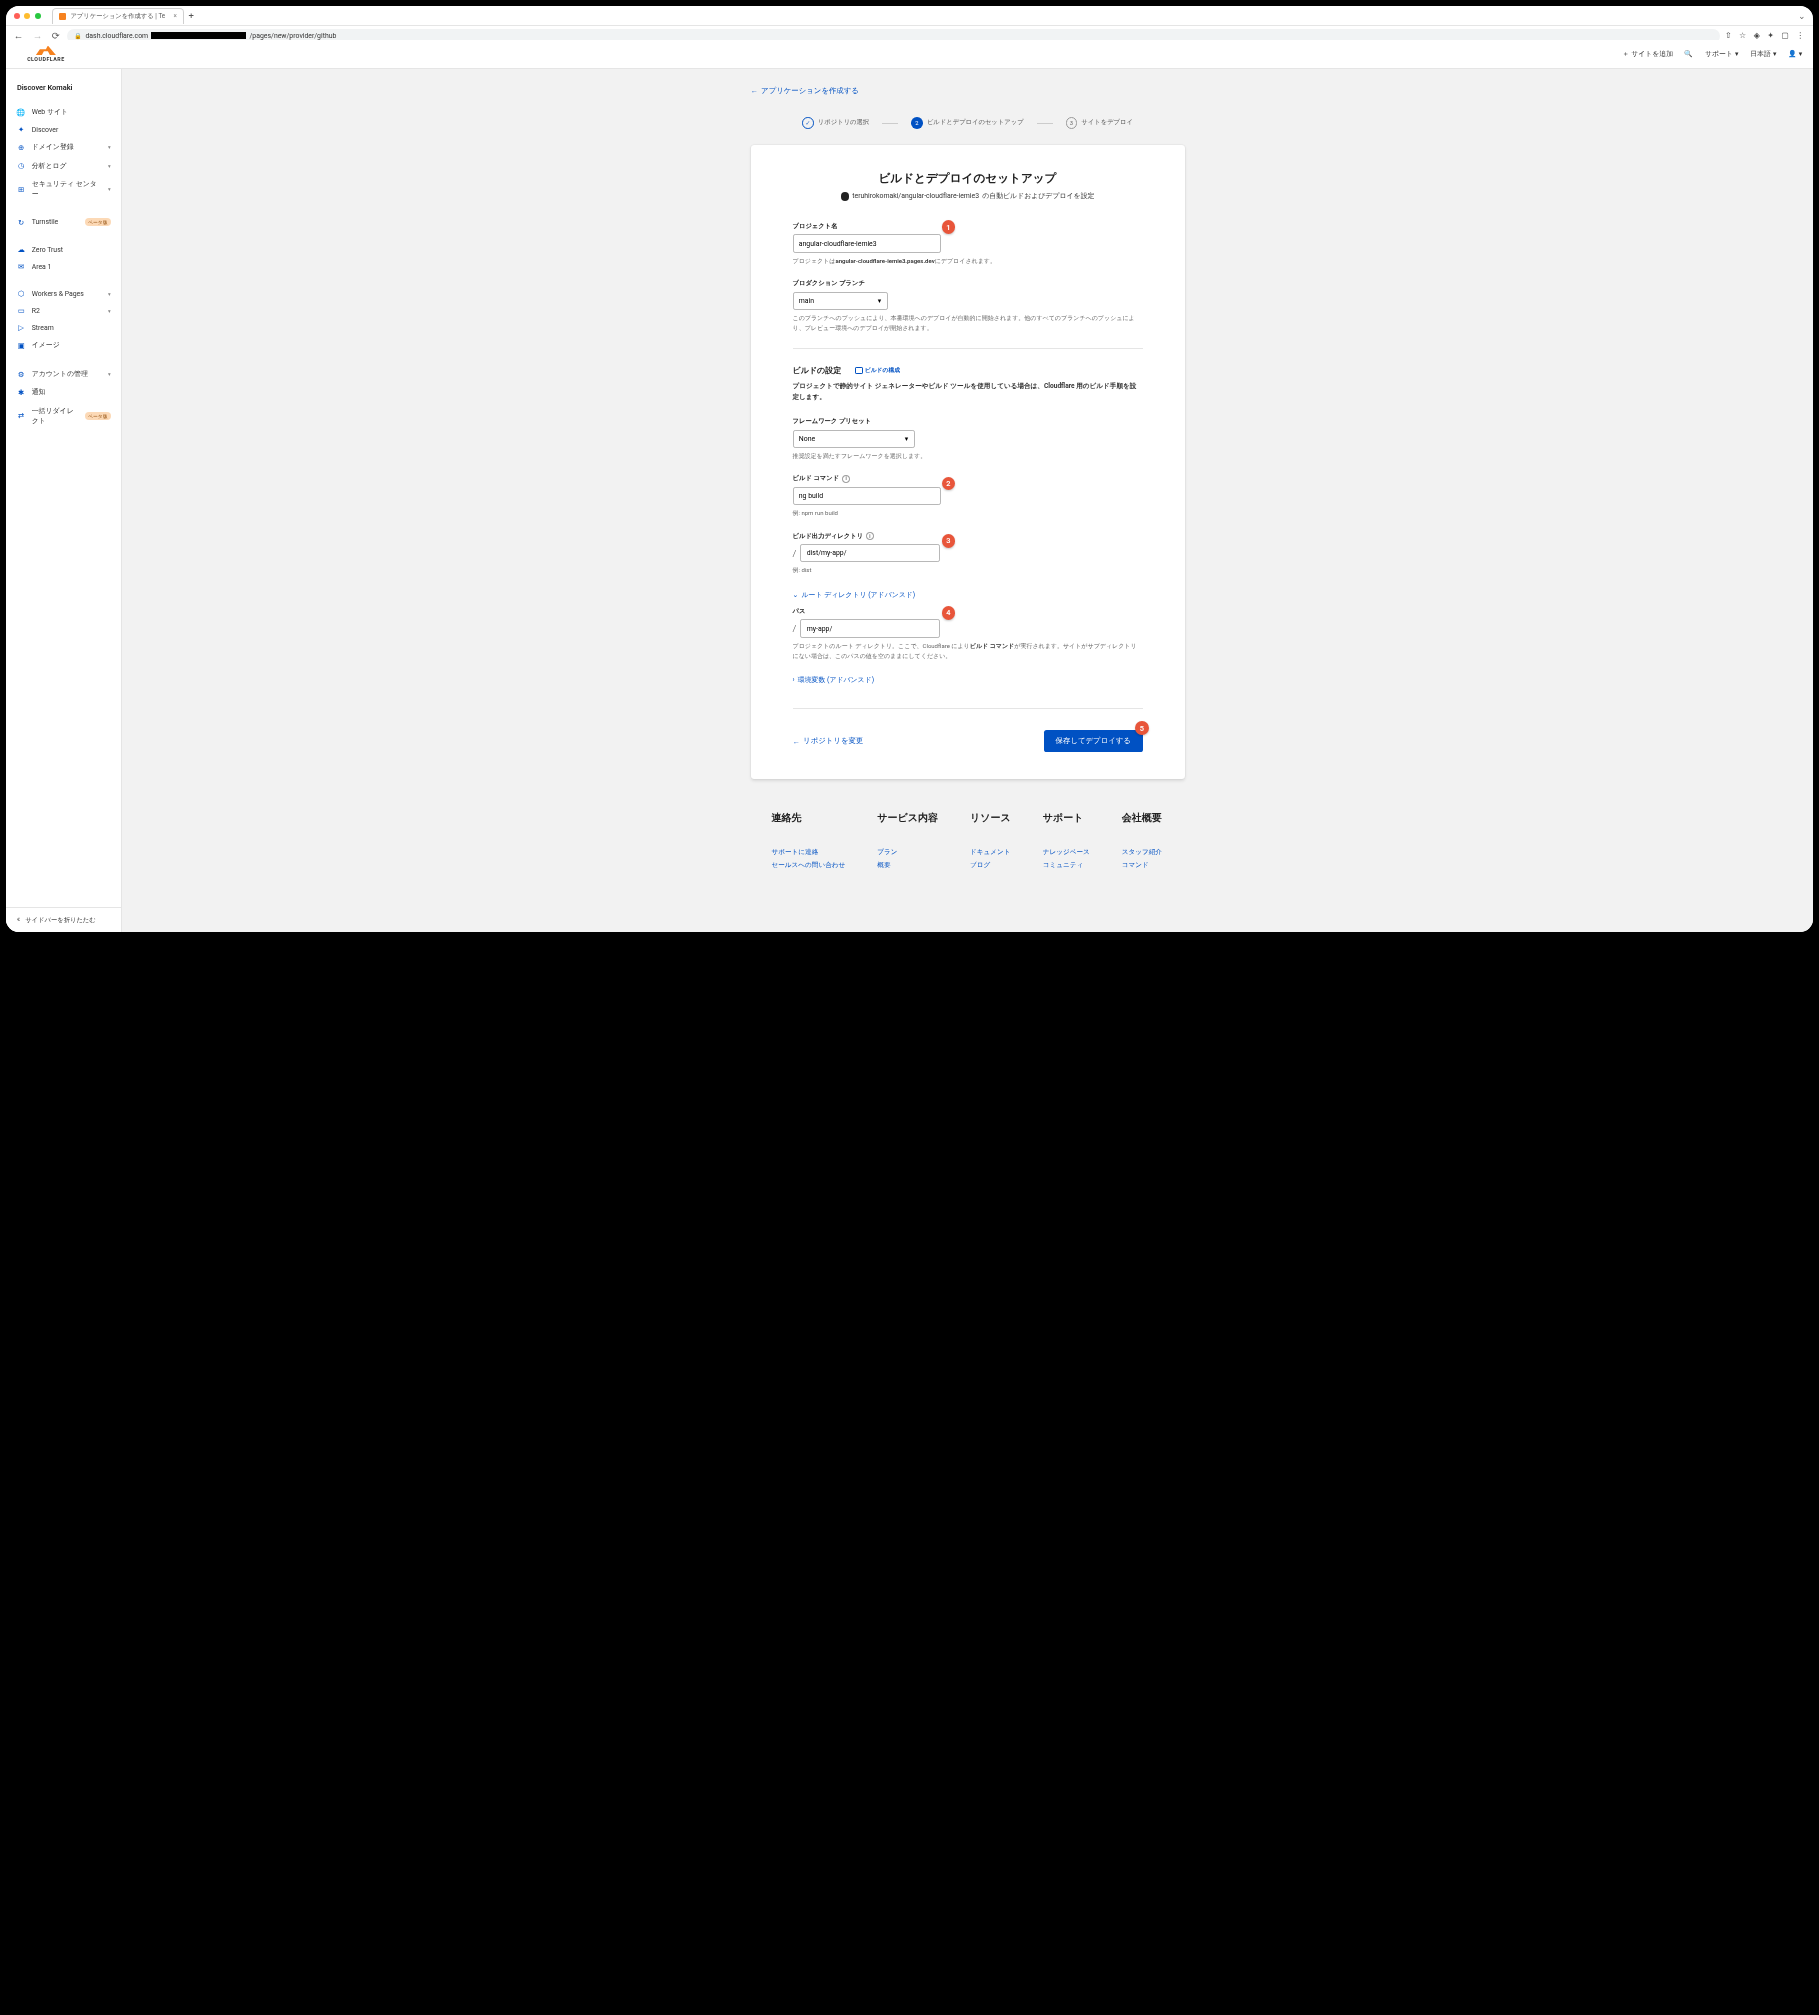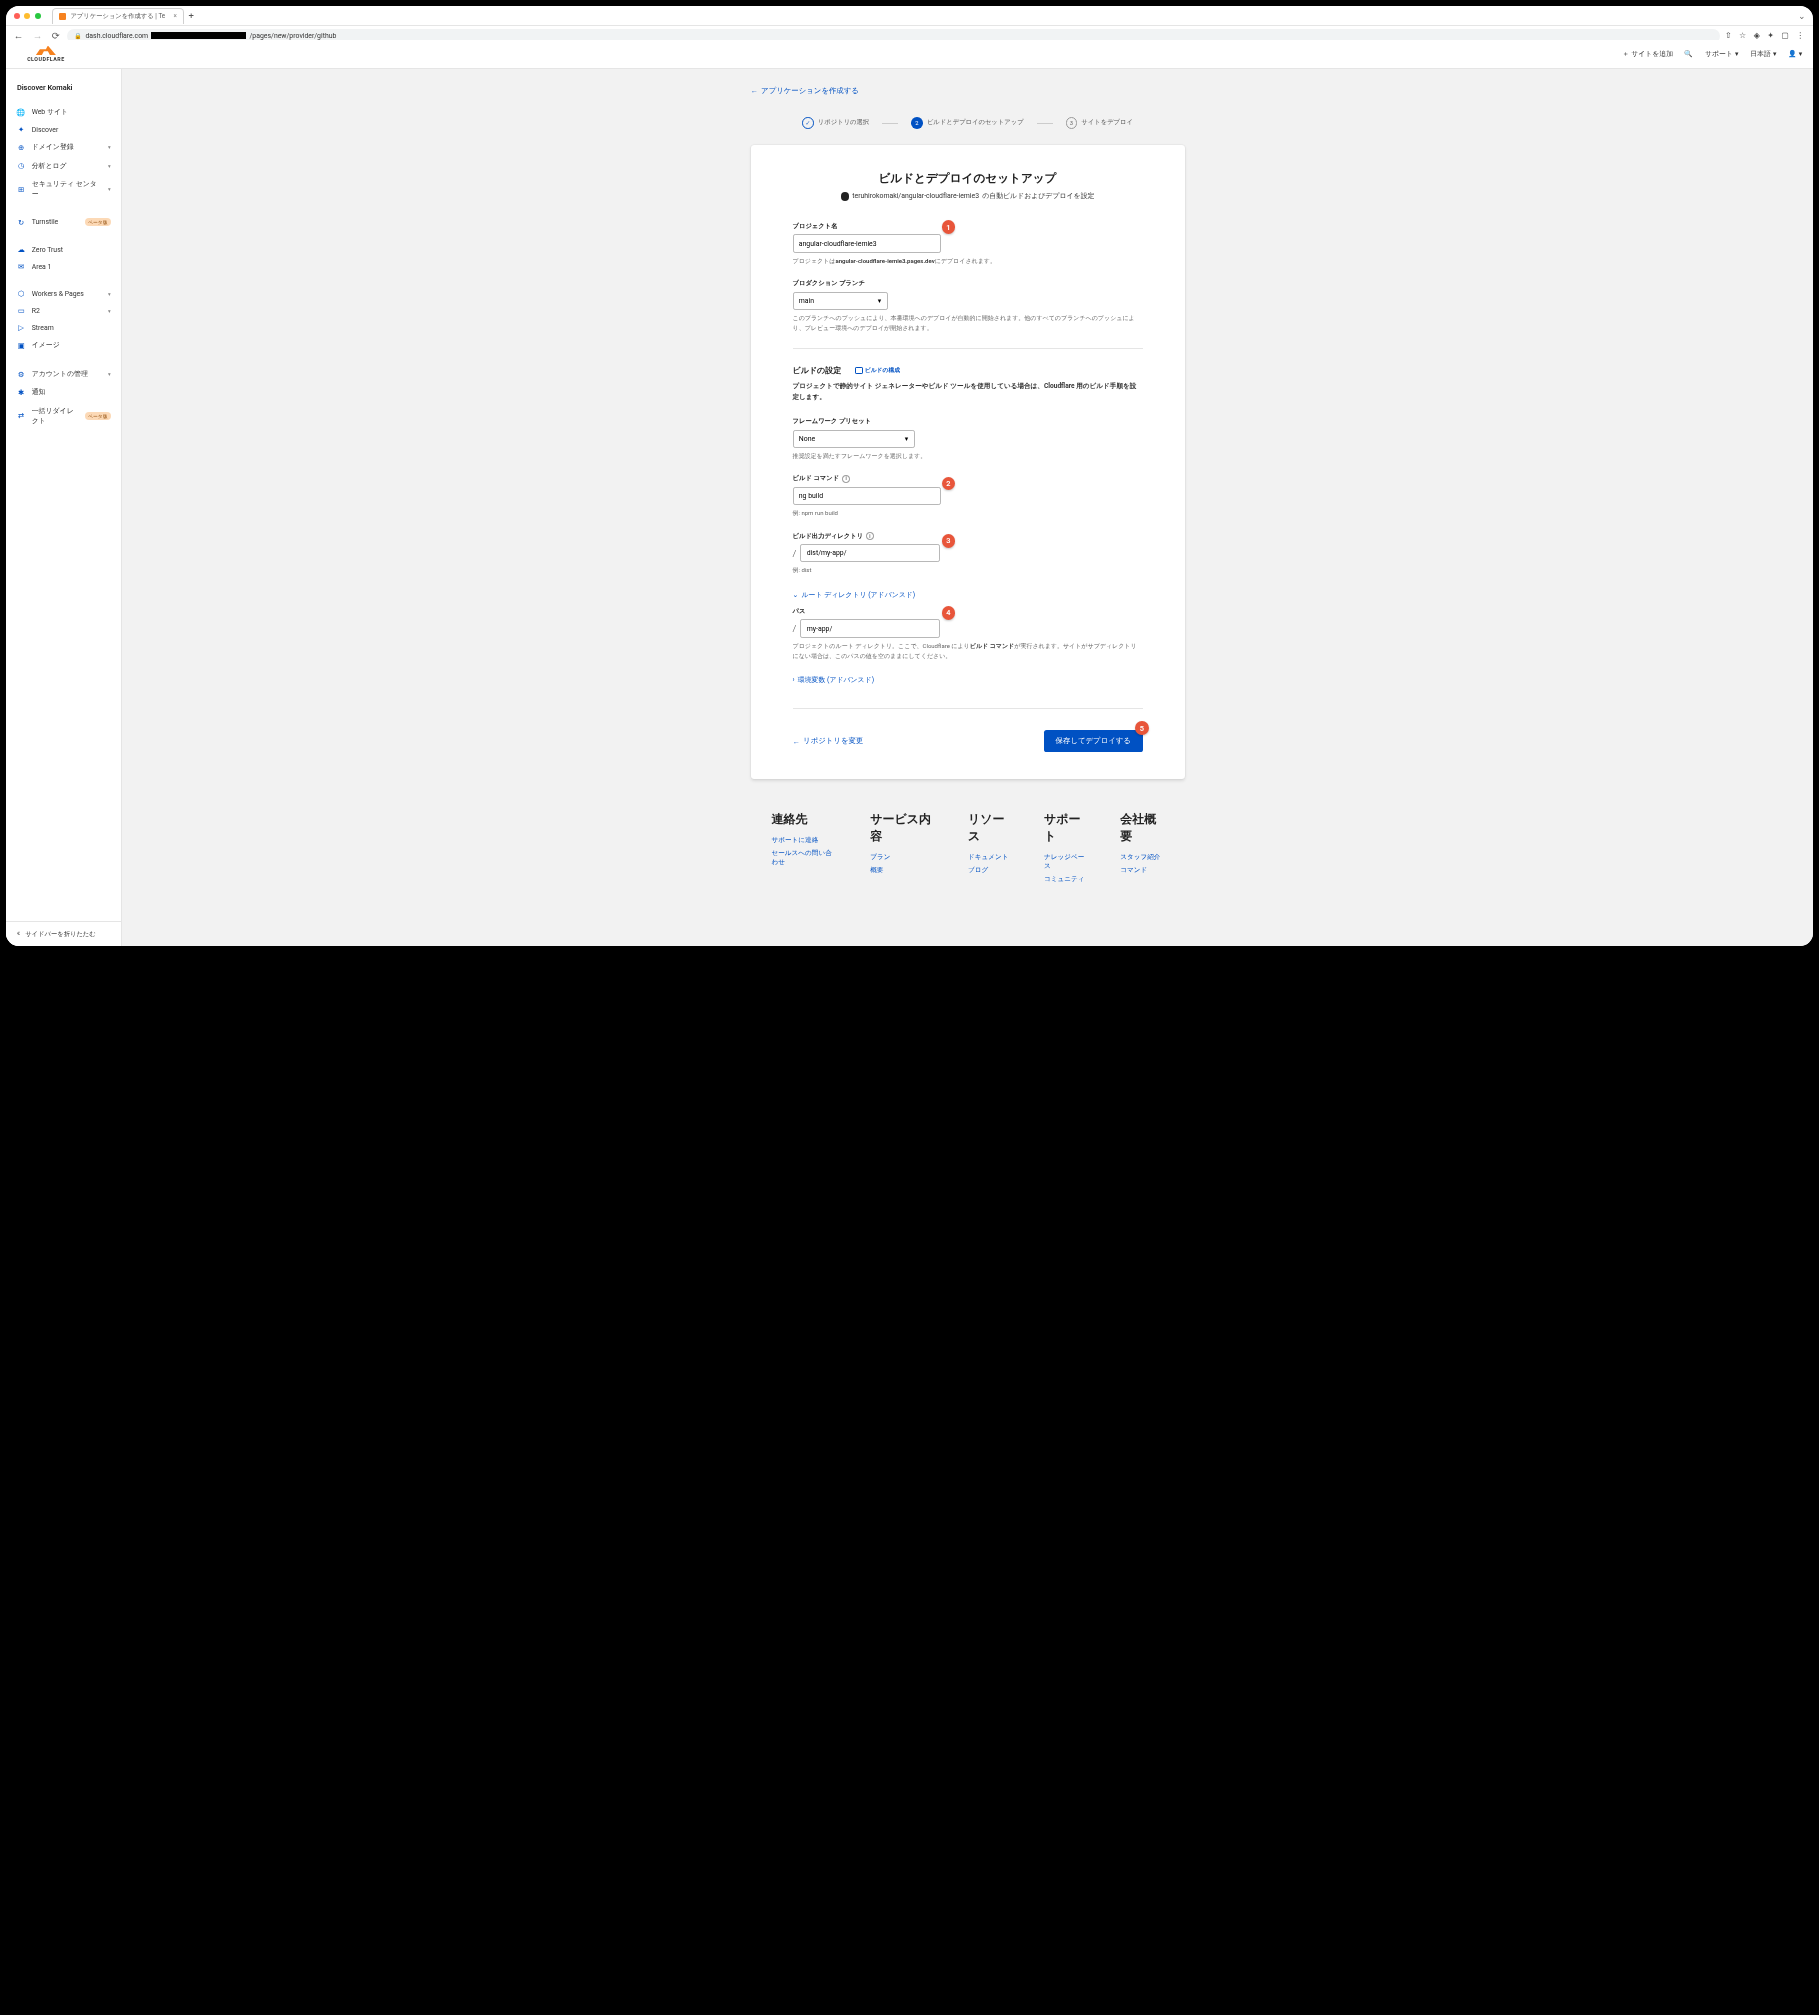--- a/index.html
+++ b/index.html
@@ -68,21 +68,21 @@
 .doc-icon { width: 7.4px; height: 7.4px; border: 0.8px solid #0051c3; border-radius: 1.1px; }
 .section-desc { font-size: 6.6px; color: #333; line-height: 1.7; margin-bottom: 13.8px; font-weight: bold; }
 .prefix-row { display: flex; align-items: center; gap: 4.2px; }
 .prefix { font-size: 9.5px; color: #444; font-weight: 300; }
 .collapse-link { color: #0051c3; font-size: 6.9px; cursor: pointer; display: inline-flex; align-items: center; gap: 3.2px; margin-bottom: 7.4px; }
 .card-footer { display: flex; justify-content: space-between; align-items: center; margin-top: 21px; }
 .link-secondary { color: #0051c3; font-size: 7.4px; cursor: pointer; display: inline-flex; align-items: center; gap: 3.2px; }
 .btn-primary { background: #0051c3; color: #fff; border: none; padding: 6.3px 11.6px; border-radius: 2.6px; font-size: 7.4px; cursor: pointer; }
 .callout { position: absolute; width: 13.8px; height: 13.8px; background: #e8553a; color: #fff; border-radius: 50%; display: flex; align-items: center; justify-content: center; font-size: 7.4px; font-weight: 600; box-shadow: 0 1.1px 2.1px rgba(0,0,0,0.2); z-index: 5; }
 .footer { max-width: 476px; margin: 16px auto 0; padding: 16px 21px; display: flex; gap: 32px; font-size: 6.6px; }
-.footer-col h4 { font-size: 12px; font-weight: 700; margin-bottom: 8px; color: #222; }
+.footer-col h4 { font-size: 10px; font-weight: 700; margin-bottom: 23px; color: #222; }
 .footer-col a { display: block; color: #0051c3; text-decoration: none; margin-bottom: 4.2px; }
 </style>
 </head>
 <body>
 
 <div class="window">
   <div class="titlebar">
     <div class="traffic">
       <div class="dot red"></div>
       <div class="dot yellow"></div>

